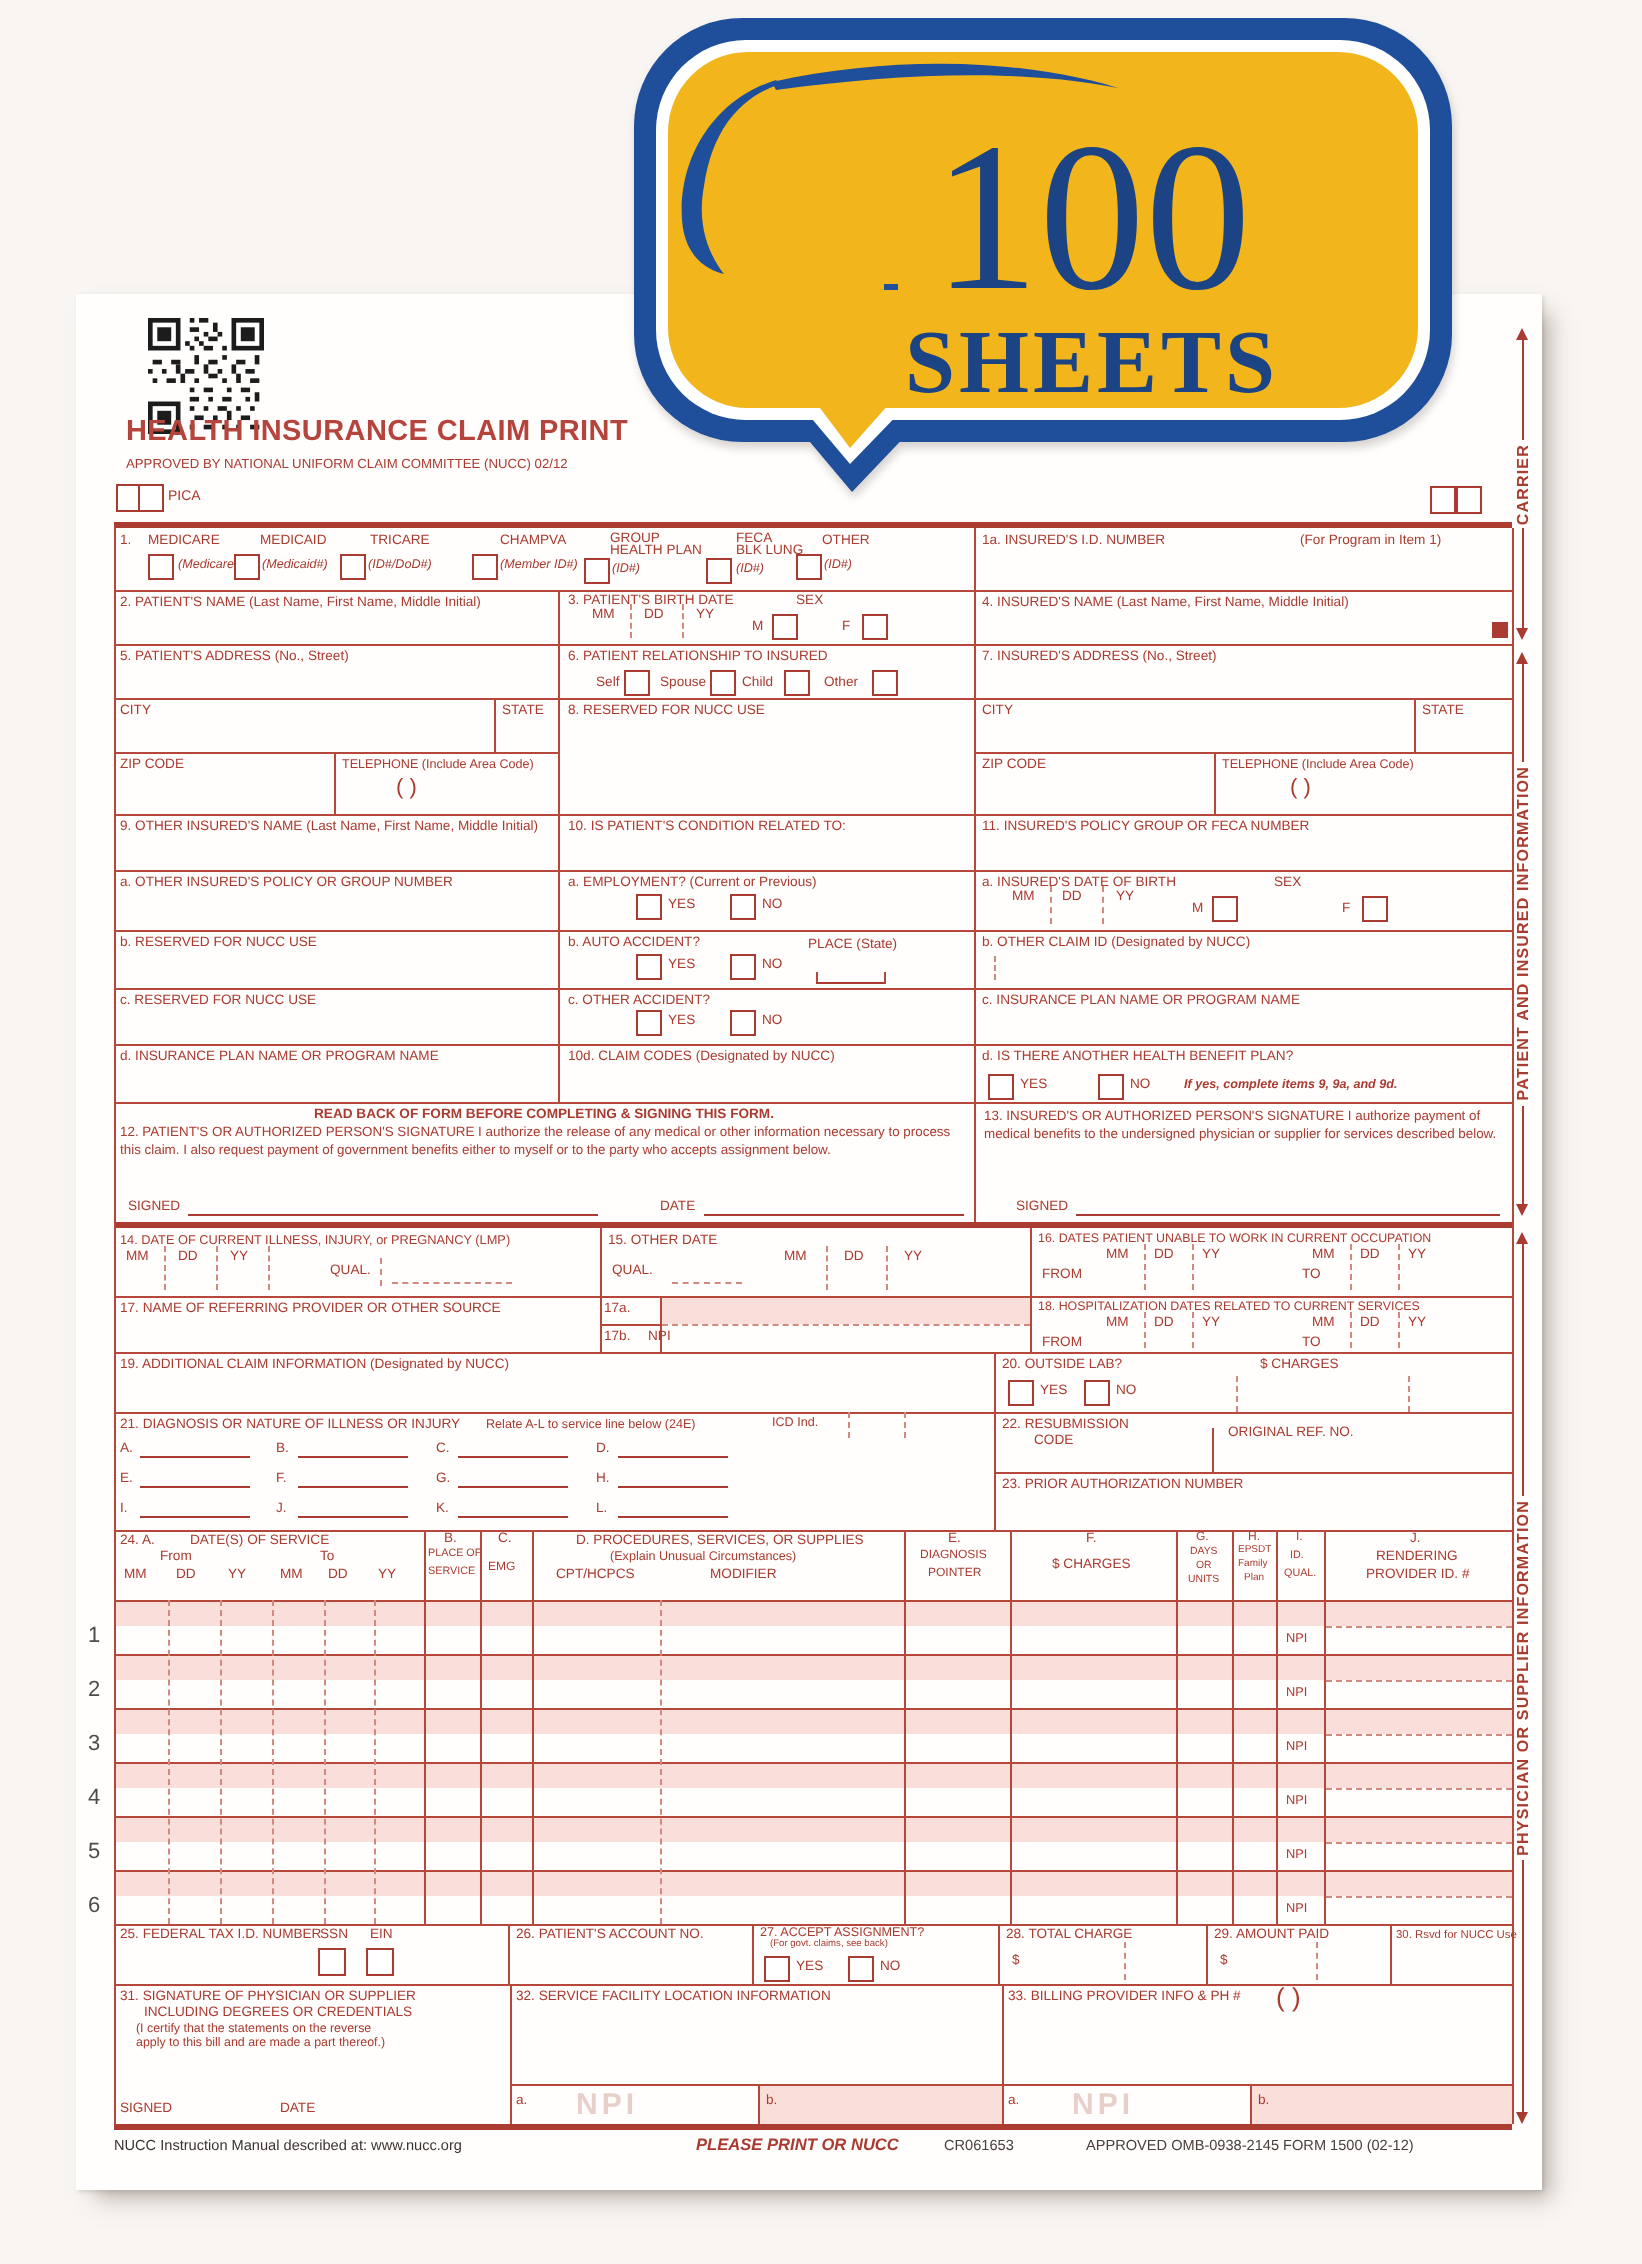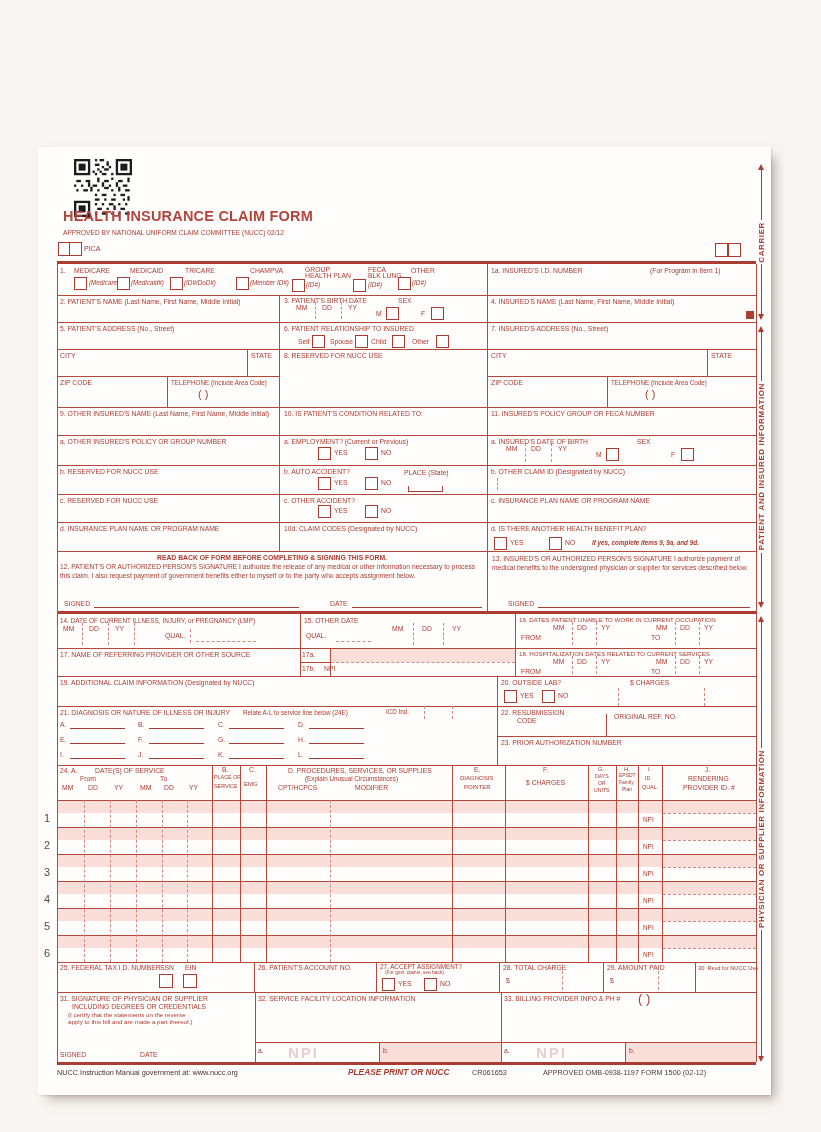--- a/index.html
+++ b/index.html
@@ -106,21 +106,21 @@
         <rect x="17" y="20" width="1" height="2"></rect>
         <rect x="20" y="21" width="2" height="1"></rect>
       <rect x="9" y="23" width="1" height="1"></rect>
         <rect x="12" y="23" width="2" height="1"></rect>
         <rect x="16" y="23" width="1" height="1"></rect>
         <rect x="19" y="23" width="1" height="1"></rect>
         <rect x="22" y="23" width="2" height="1"></rect>
     </g>
   </svg>
 
-  <div class="title">HEALTH INSURANCE CLAIM FORM</div>
+  <div class="title">HEALTH INSURANCE CLAIM PRINT</div>
   <div class="lb" style="left:63px;top:229px;font-size:6.6px">APPROVED BY NATIONAL UNIFORM CLAIM COMMITTEE (NUCC) 02/12</div>
   <div class="cb" style="left:58px;top:242px;height:12px"></div>
   <div class="cb" style="left:69px;top:242px;height:12px"></div>
   <div class="lb" style="left:84px;top:245px;font-size:7px">PICA</div>
   <div class="cb" style="left:715px;top:243px;height:12px"></div>
   <div class="cb" style="left:728px;top:243px;height:12px"></div>
 
   <div class="bar" style="left:57px;top:261px;width:699px;height:3px"></div>
   <div class="bar" style="left:57px;top:611px;width:699px;height:3px"></div>
   <div class="bar" style="left:57px;top:1062px;width:699px;height:3px"></div>
@@ -505,24 +505,24 @@
   <div class="wm" style="left:288px;top:1044px">NPI</div>
   <div class="sh" style="left:380px;top:1043px;width:121px;height:19px"></div>
   <div class="lb" style="left:383px;top:1047px">b.</div>
   <div class="lb" style="left:504px;top:995px">33. BILLING PROVIDER INFO &amp; PH #</div>
   <div class="lb" style="left:638px;top:991px;font-size:13px">(        )</div>
   <div class="lb" style="left:504px;top:1047px">a.</div>
   <div class="wm" style="left:536px;top:1044px">NPI</div>
   <div class="sh" style="left:626px;top:1043px;width:130px;height:19px"></div>
   <div class="lb" style="left:629px;top:1047px">b.</div>
 
-  <div class="lb" style="left:57px;top:1069px;font-size:7.3px;color:#3c332e">NUCC Instruction Manual government at: www.nucc.org</div>
+  <div class="lb" style="left:57px;top:1069px;font-size:7.3px;color:#3c332e">NUCC Instruction Manual described at: www.nucc.org</div>
   <div class="lb bd it" style="left:348px;top:1068px;font-size:8.3px">PLEASE PRINT OR NUCC</div>
   <div class="lb" style="left:472px;top:1069px;font-size:7.3px;color:#4a403b">CR061653</div>
-  <div class="lb" style="left:543px;top:1069px;font-size:7.3px;color:#4a403b">APPROVED OMB-0938-1197 FORM 1500 (02-12)</div>
+  <div class="lb" style="left:543px;top:1069px;font-size:7.3px;color:#4a403b">APPROVED OMB-0938-2145 FORM 1500 (02-12)</div>
 
   <div class="side" style="left:753px;top:164px;height:156px">
     <div class="tri-u"></div>
       <div class="ln"></div>
     <div class="txt">CARRIER</div>
     <div class="ln"></div>
       <div class="tri-d"></div>
   </div>
   <div class="bar" style="left:746px;top:311px;width:8px;height:8px"></div>
   <div class="side" style="left:753px;top:326px;height:282px">
@@ -533,13 +533,28 @@
       <div class="tri-d"></div>
   </div>
   <div class="side" style="left:753px;top:616px;height:446px">
     <div class="tri-u"></div>
       <div class="ln"></div>
     <div class="txt">PHYSICIAN OR SUPPLIER INFORMATION</div>
     <div class="ln"></div>
       <div class="tri-d"></div>
   </div>
 
+  <div class="badge">
+    <svg width="420" height="246" viewBox="0 0 420 246">
+      <rect x="3" y="5" width="409" height="212" rx="54" fill="#1f4e9b"></rect>
+      <path d="M75,198 L112,242 L152,200 Z" fill="#1f4e9b"></path>
+      <rect x="14" y="16" width="387" height="190" rx="45" fill="#ffffff"></rect>
+      <path d="M84,196 L111,228 L140,198 Z" fill="#ffffff"></path>
+      <rect x="20" y="22" width="375" height="178" rx="40" fill="#f2b51b"></rect>
+      <path d="M90,192 L111,220 L134,194 Z" fill="#f2b51b"></path>
+      <path d="M74,36 C42,46 25,76 27,106 C28,121 36,130 48,133 C38,120 35,105 38,89 C42,62 55,45 76,38 Z" fill="#1f4e9b"></path>
+      <path d="M72,37 C135,23 200,26 245,40 C195,30 133,33 74,41 Z" fill="#1f4e9b"></path>
+      <rect x="128" y="138" width="7" height="3" fill="#1f4e9b"></rect>
+      <text x="232" y="140" text-anchor="middle" font-family="Liberation Serif, serif" font-size="106" fill="#1c4484">100</text>
+      <text x="232" y="192" text-anchor="middle" font-family="Liberation Serif, serif" font-size="45" font-weight="bold" letter-spacing="2" fill="#1c4484">SHEETS</text>
+    </svg>
+  </div>
 </div>
 
 </body></html>

